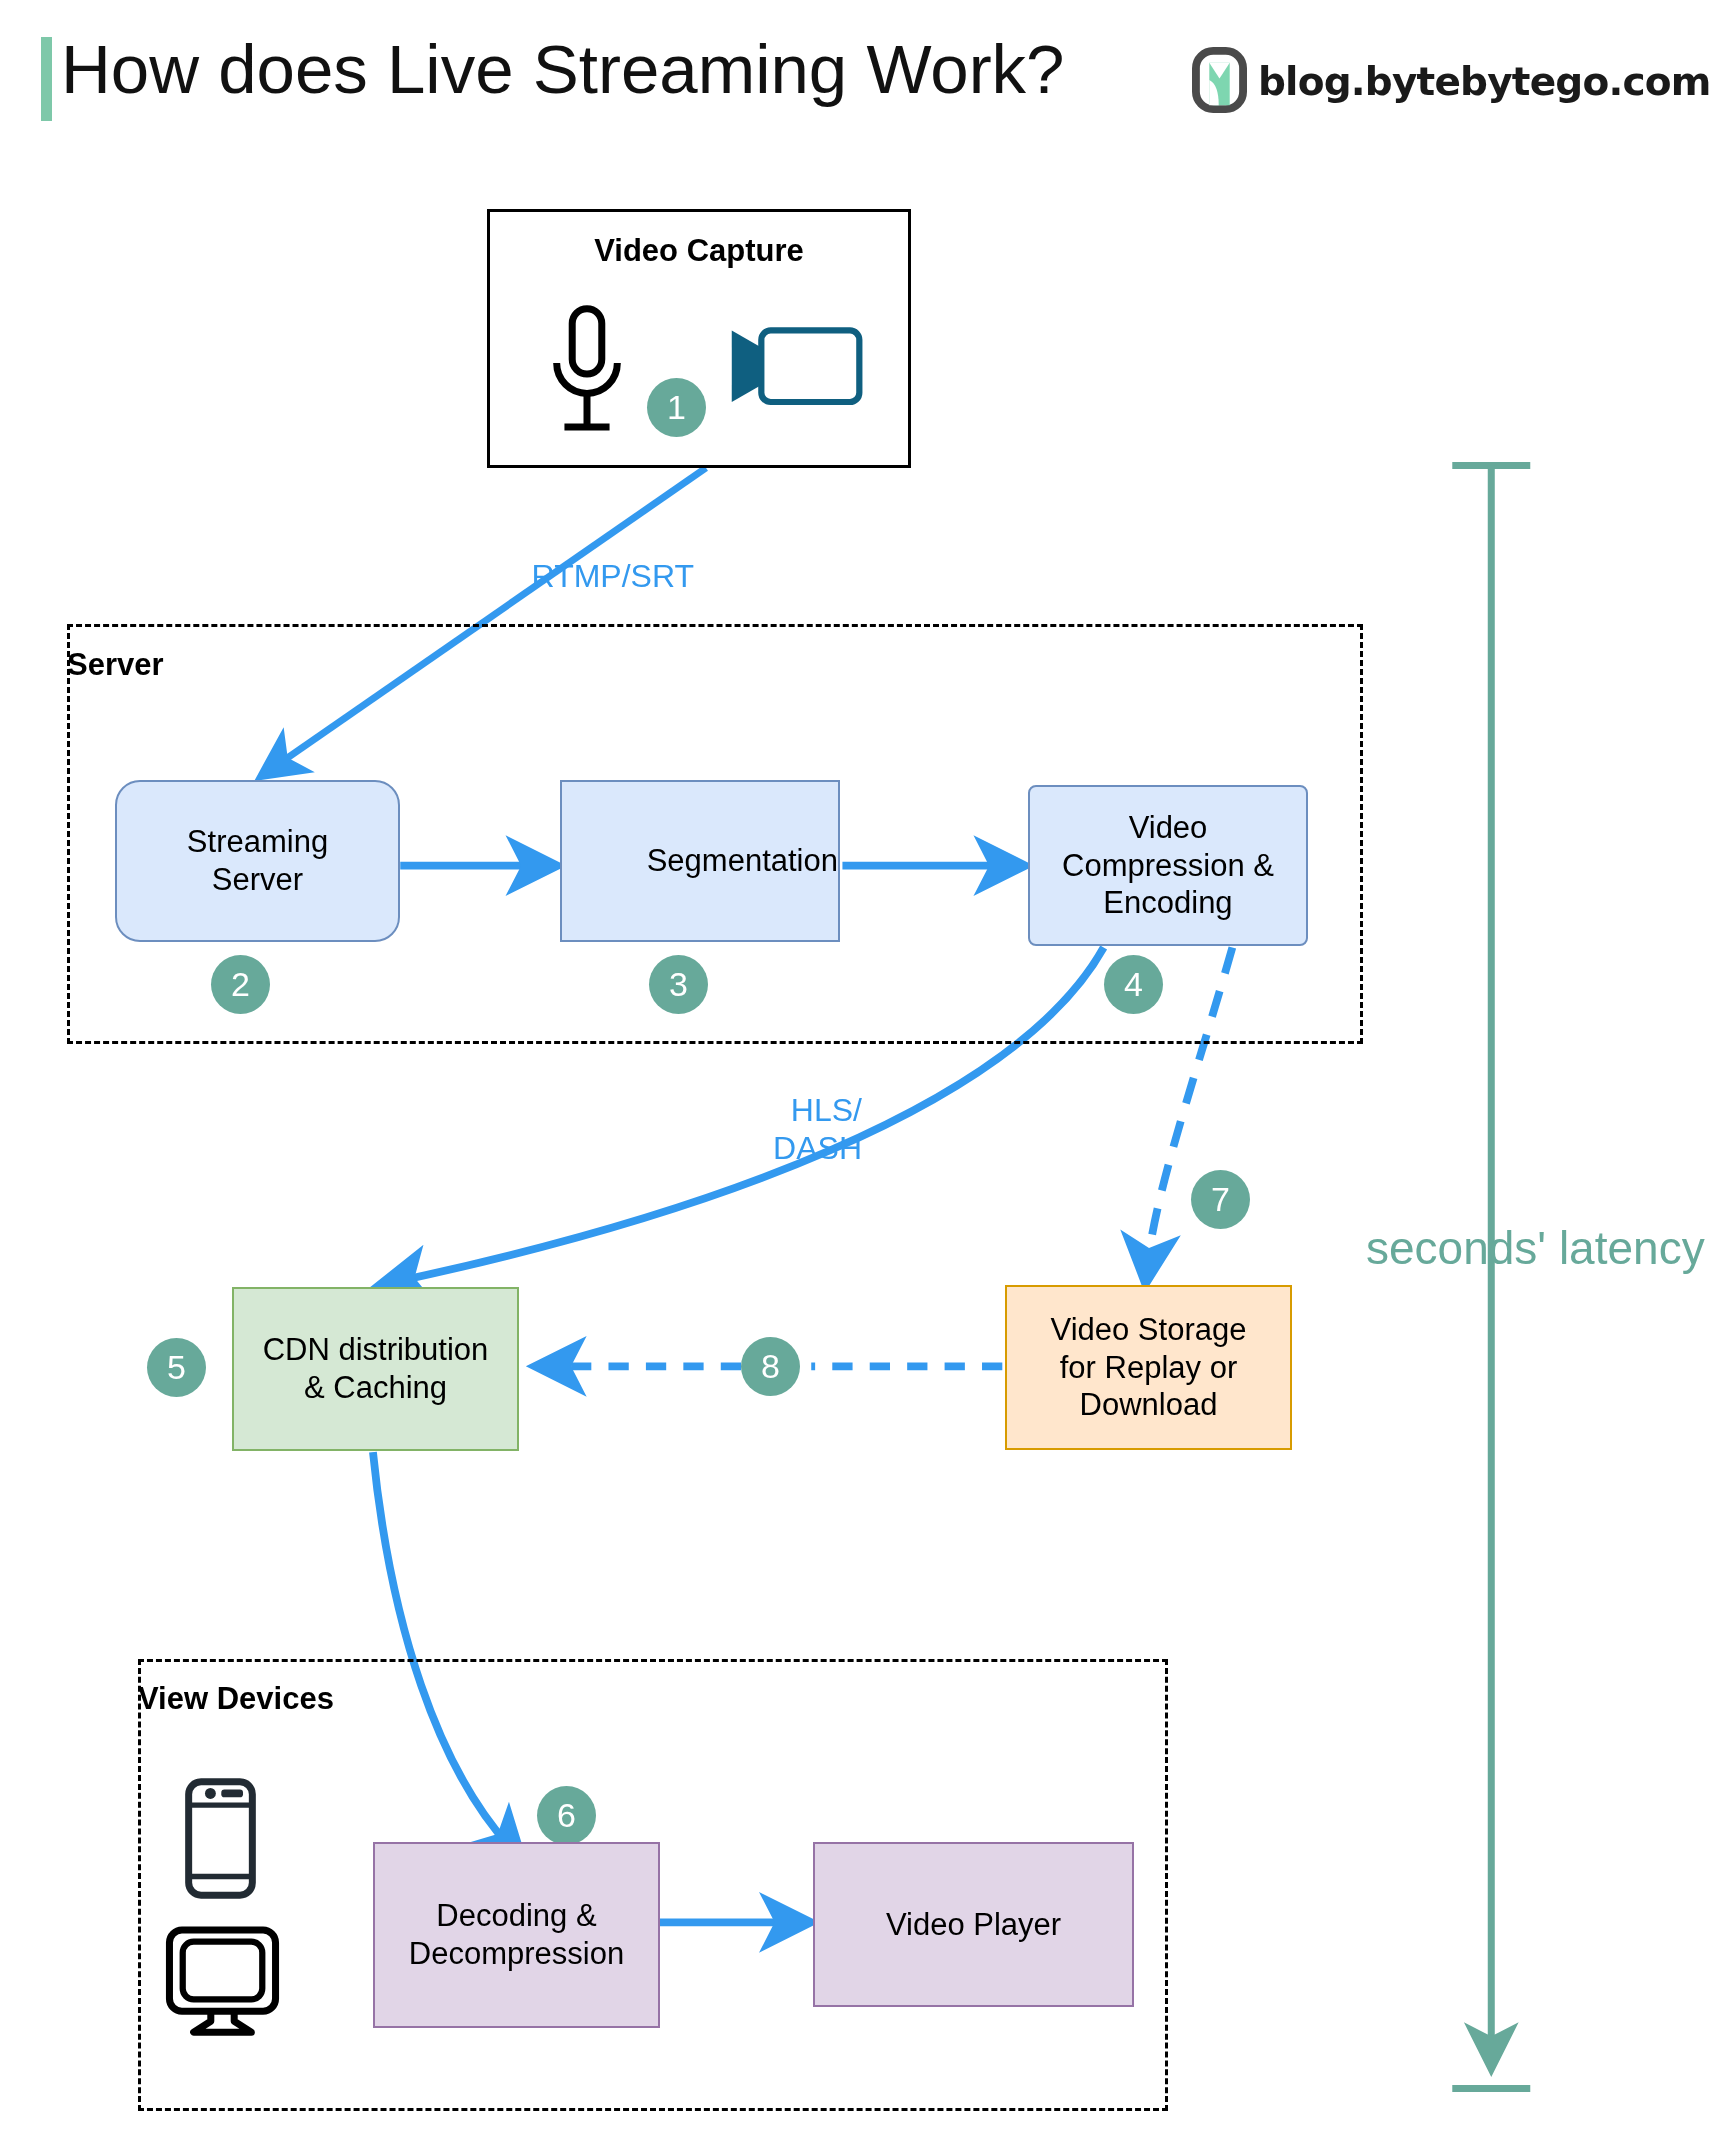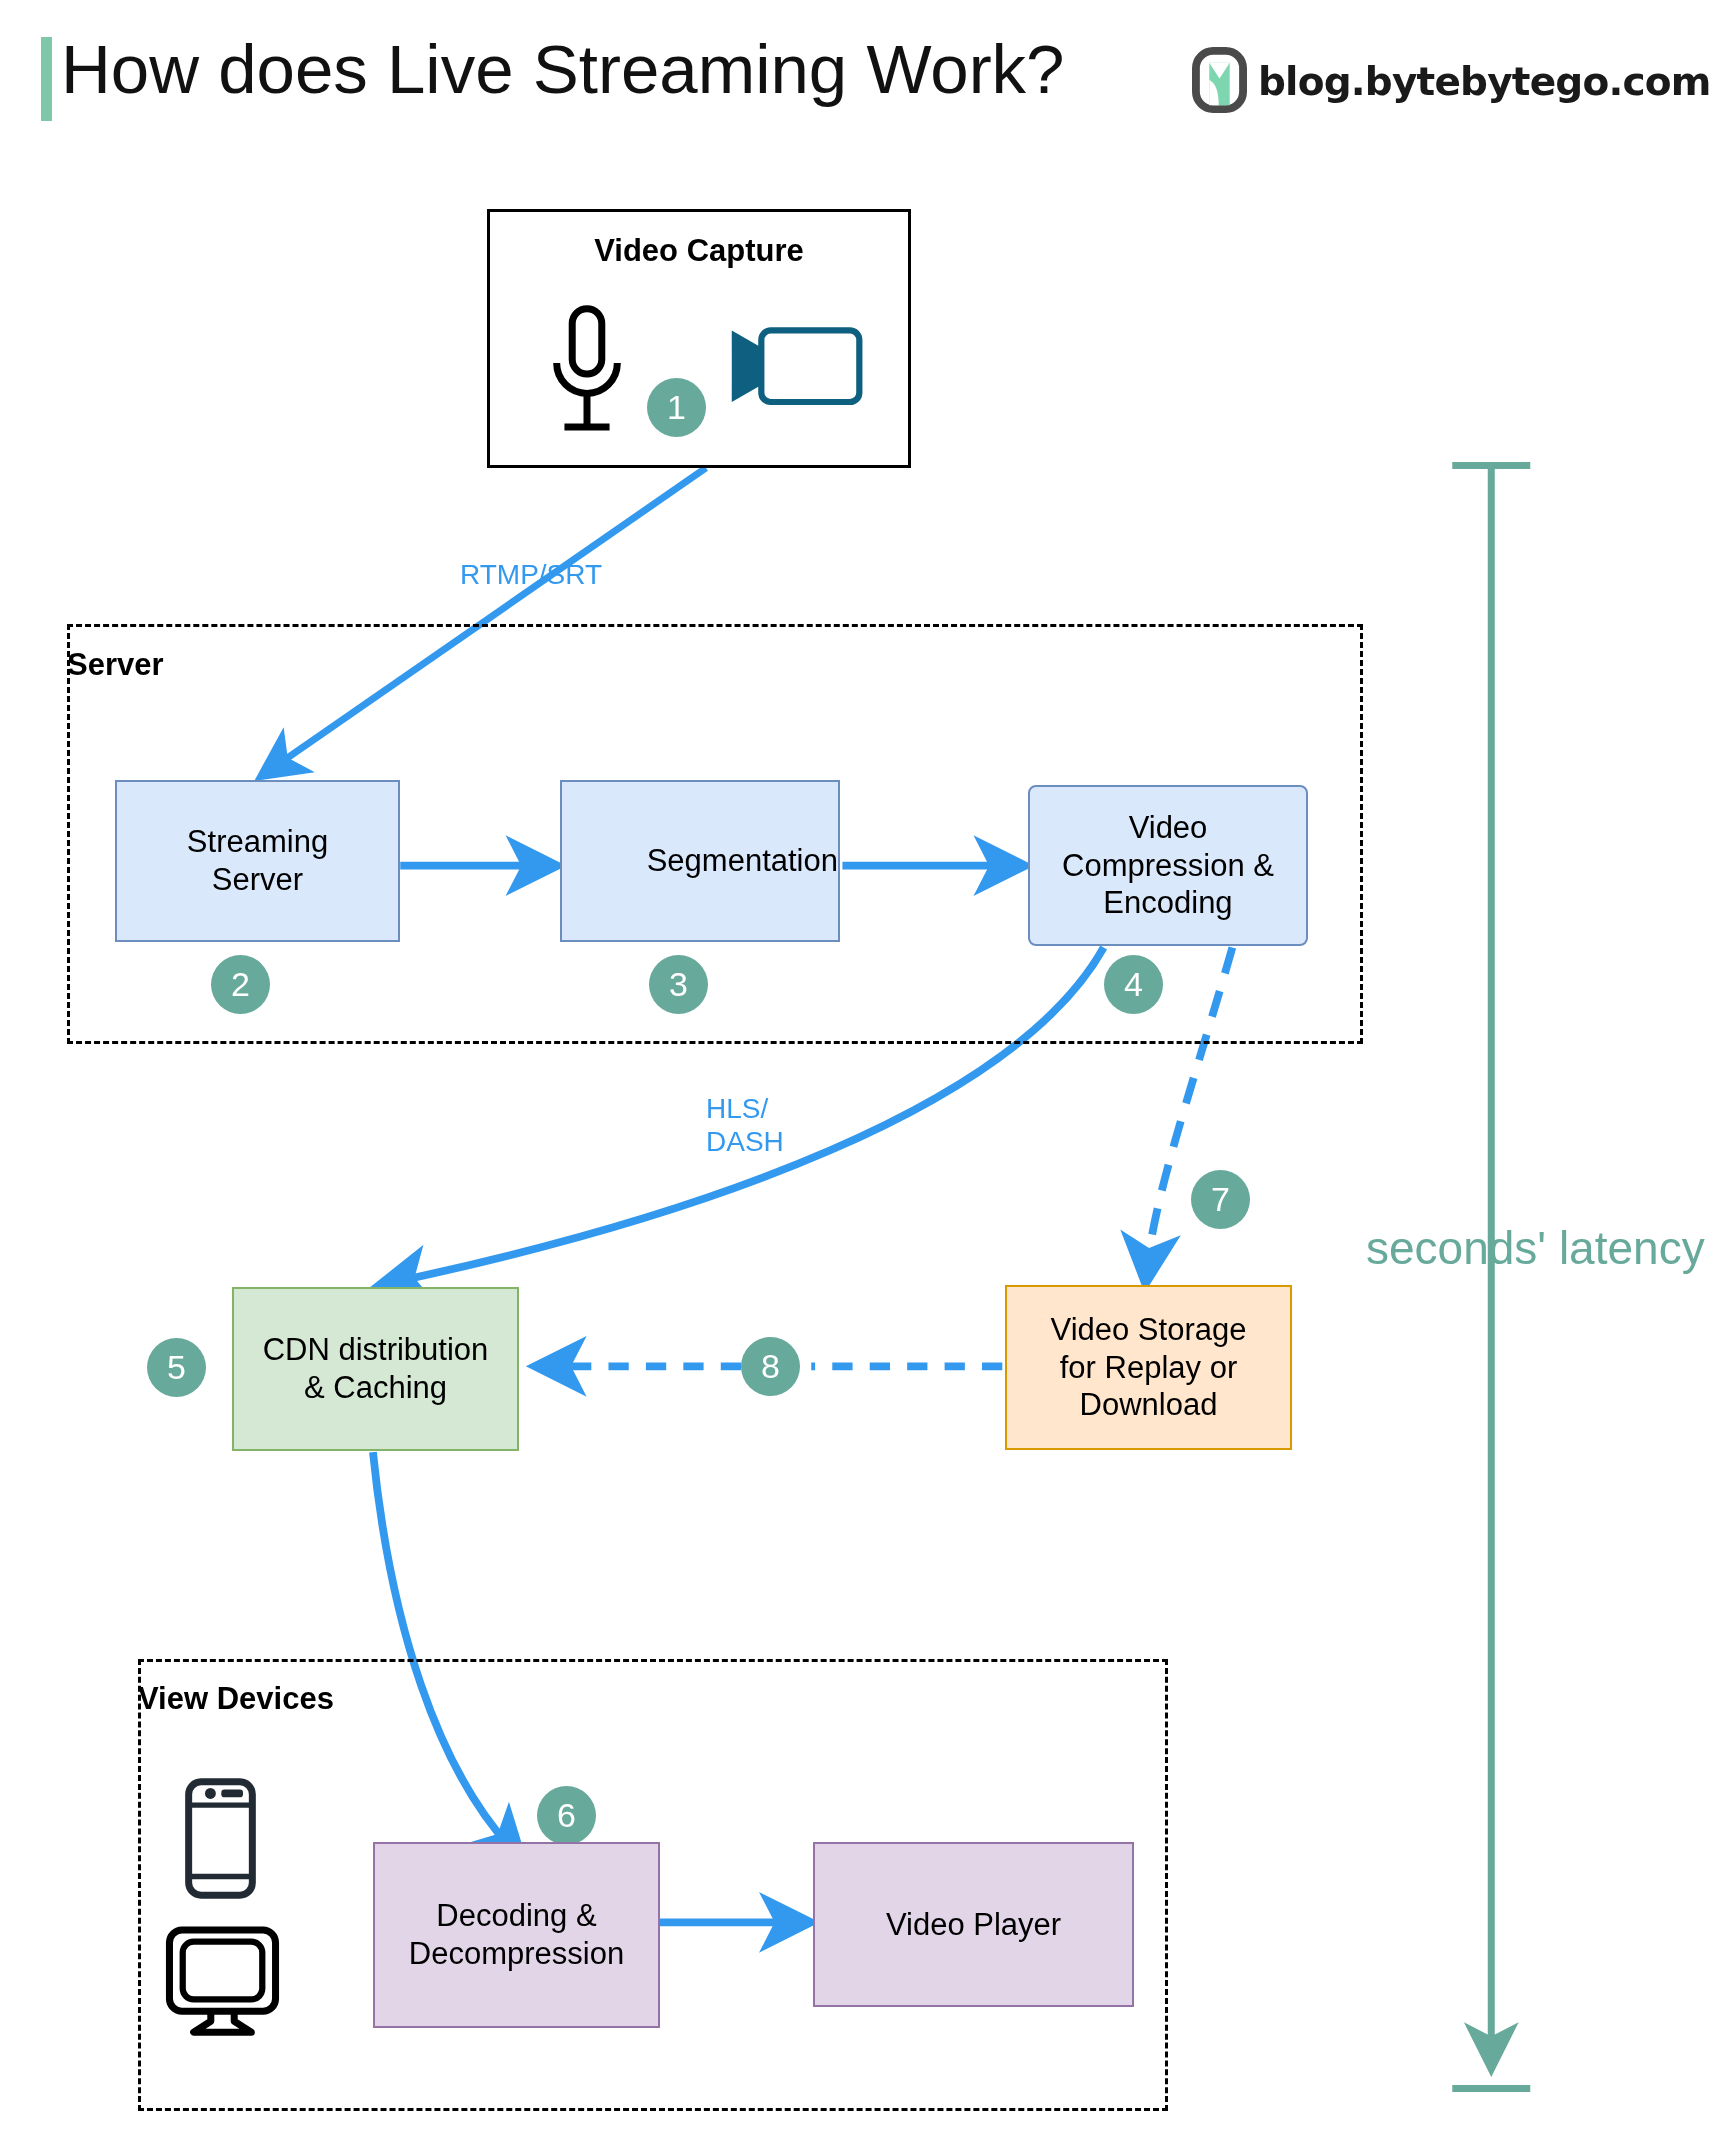--- a/index.html
+++ b/index.html
@@ -26,21 +26,21 @@
 
   .group-dashed{box-sizing:border-box;border:3.1px dashed #000;background:transparent;}
   .group-label{font-size:31px;font-weight:bold;color:#000;}
 
   
   .badge{width:59px;height:59px;border-radius:50%;background:#67a99a;color:#fff;
          display:flex;align-items:center;justify-content:center;font-size:34px;
          font-family:"Liberation Sans","DejaVu Sans",sans-serif;}
 
   
-  .edge-label{color:#3399ef;font-size:28px;line-height:1.18;text-align:left;white-space:pre-line;}
+  .edge-label{color:#3399ef;font-size:32px;line-height:1.18;text-align:right;white-space:pre-line;}
   .latency-label{color:#67a99a;font-size:46px;white-space:nowrap;}
 
   svg.overlay{position:absolute;left:0;top:0;width:1734px;height:2129px;pointer-events:none;}
 </style>
 </head>
 <body>
 
 <div class="abs" id="title-bar"></div>
 <div class="abs" id="page-title">How does Live Streaming Work?</div>
 
@@ -107,21 +107,21 @@
     <path d="M48 30 L10 8 L10 100 L48 78 Z" fill="#0f5f80"></path>
   </svg>
 </div>
 
 <div class="abs badge" style="left:647px;top:378px;">1</div>
 
 <div class="abs group-dashed" style="left:67px;top:624px;width:1296px;height:420px;">
 </div>
 <div class="abs group-label" style="left:67px;top:647px;width:1296px;">Server</div>
 
-<div class="abs node blue" style="left:115px;top:780px;width:285px;height:162px;white-space:pre-line;">
+<div class="abs node blue" style="left:115px;top:780px;width:285px;height:162px;white-space:pre-line;border-radius:25px;">
   <span>Streaming
 Server</span>
 </div>
 <div class="abs badge" style="left:211px;top:955px;">2</div>
 
 <div class="abs node blue" style="left:560px;top:780px;width:280px;height:162px;white-space:pre-line;justify-content:flex-end;">
   <span>Segmentation</span>
 </div>
 <div class="abs badge" style="left:649px;top:955px;">3</div>
 

